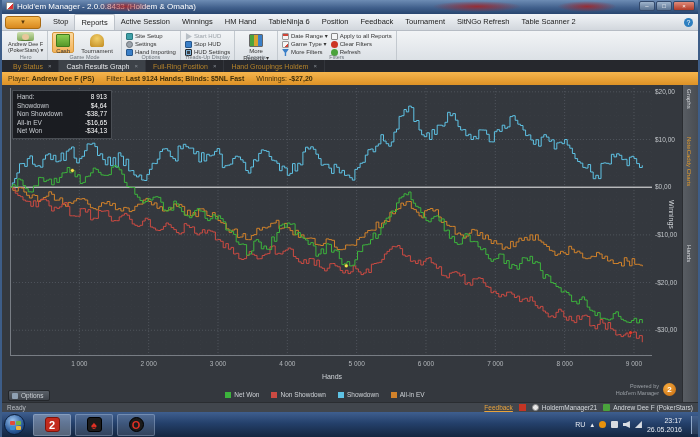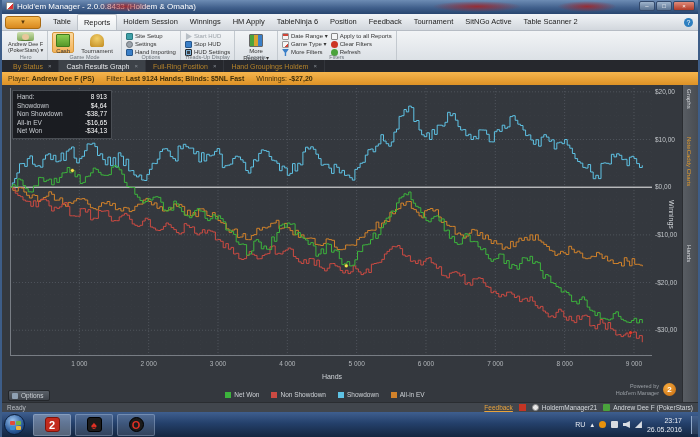--- a/index.html
+++ b/index.html
@@ -153,30 +153,30 @@
     <span id="winbtns">
       <span class="wbtn">–</span>
       <span class="wbtn">□</span>
       <span class="wbtn close">×</span>
     </span>
   </div>
 
   <div id="menubar">
     <span id="appbtn">▼</span>
     <span id="menu-items" style="display:flex;">
-        <span class="menu-item">Table</span>
+        <span class="menu-item">Stop</span>
         <span class="menu-item active">Reports</span>
-        <span class="menu-item">Holdem Session</span>
+        <span class="menu-item">Active Session</span>
         <span class="menu-item">Winnings</span>
-        <span class="menu-item">HM Apply</span>
+        <span class="menu-item">HM Hand</span>
         <span class="menu-item">TableNinja 6</span>
         <span class="menu-item">Position</span>
         <span class="menu-item">Feedback</span>
         <span class="menu-item">Tournament</span>
-        <span class="menu-item">SitNGo Active</span>
+        <span class="menu-item">SitNGo Refresh</span>
         <span class="menu-item">Table Scanner 2</span>
       </span>
     <span id="help-ico">?</span>
   </div>
 
   <div id="ribbon">
     <div class="rgroup" style="flex-direction:column;align-items:center;gap:0;">
       <span class="avatar"></span>
       <span style="font-size:5.5px;line-height:6px;color:#333;text-align:center;">
         <span>Andrew Dee F</span><br><span>(PokerStars) ▾</span>

